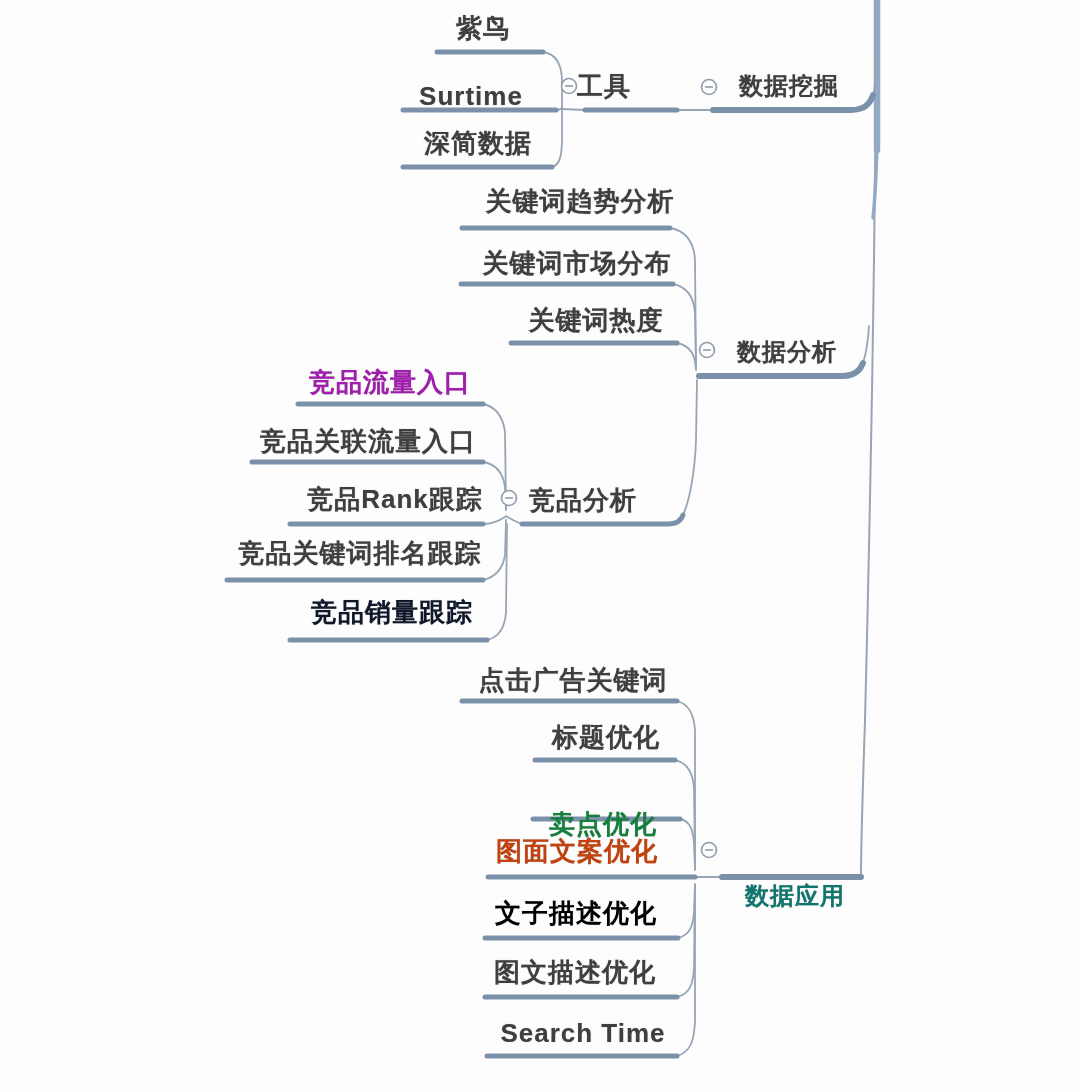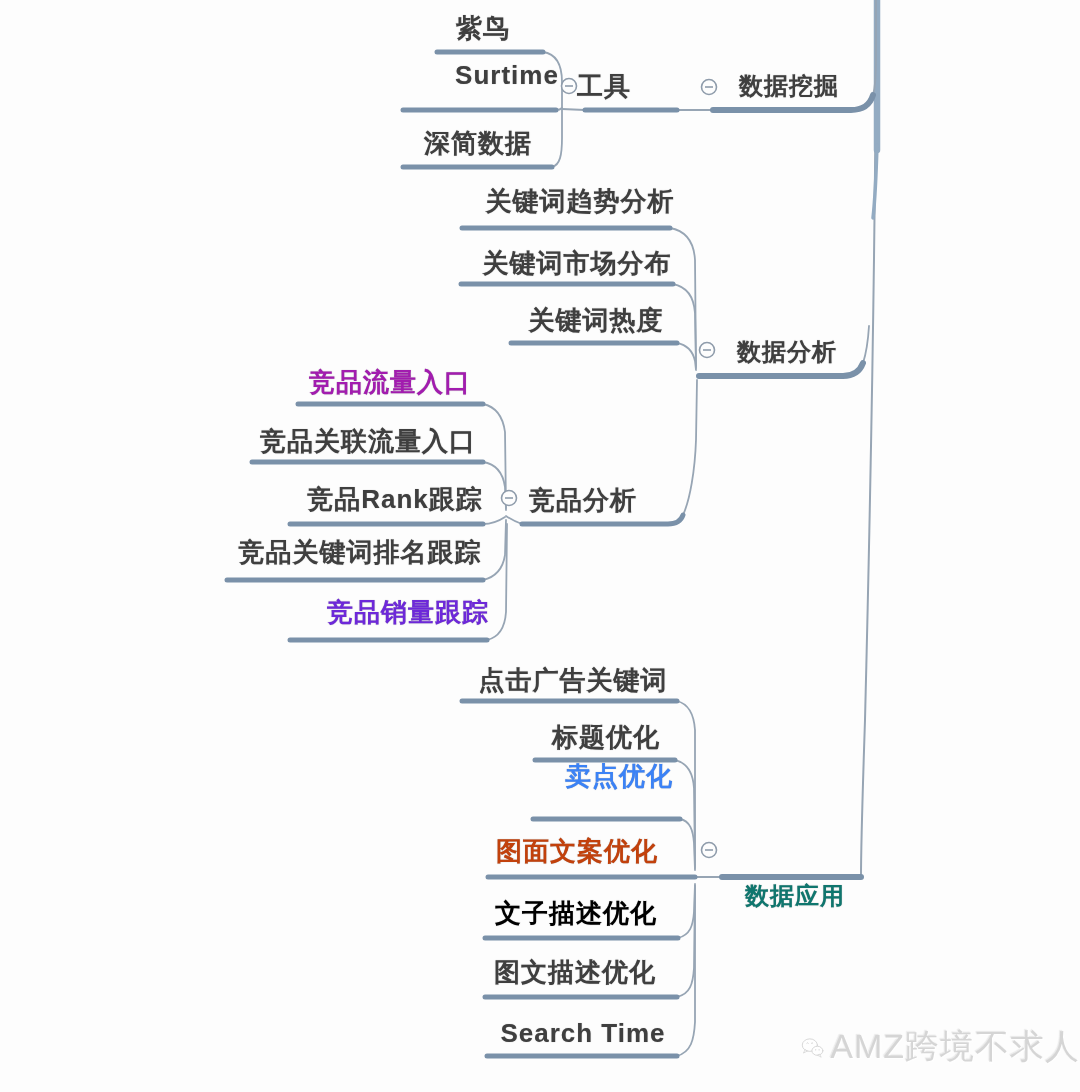--- a/index.html
+++ b/index.html
@@ -98,56 +98,37 @@
         <line x1="505" x2="513" y1="498" y2="498" stroke="#8f9cab" stroke-width="1.6"></line>
       </g>
       <g>
         <circle cx="709" cy="850" r="7.5" fill="#fdfdfd" stroke="#8f9cab" stroke-width="1.6"></circle>
         <line x1="705" x2="713" y1="850" y2="850" stroke="#8f9cab" stroke-width="1.6"></line>
       </g>
     </svg>
 
   <div id="labels">
       <div class="node-label" style="left: 483px; top: 28px; color: rgb(63, 63, 63);">紫鸟</div>
-      <div class="node-label" style="left: 471px; top: 75px; color: rgb(63, 63, 63); margin-left: 36px;">Surtime</div>
+      <div class="node-label" style="left: 471px; top: 96px; color: rgb(63, 63, 63);">Surtime</div>
       <div class="node-label" style="left: 478px; top: 143px; color: rgb(63, 63, 63);">深简数据</div>
       <div class="node-label" style="left: 604px; top: 86px; color: rgb(63, 63, 63);">工具</div>
       <div class="node-label main" style="left: 789px; top: 86px; color: rgb(63, 63, 63); font-family: Liberation Serif, serif;">数据挖掘</div>
       <div class="node-label" style="left: 580px; top: 201px; color: rgb(63, 63, 63);">关键词趋势分析</div>
       <div class="node-label" style="left: 577px; top: 263px; color: rgb(63, 63, 63);">关键词市场分布</div>
       <div class="node-label" style="left: 596px; top: 320px; color: rgb(63, 63, 63);">关键词热度</div>
       <div class="node-label main" style="left: 787px; top: 352px; color: rgb(63, 63, 63);">数据分析</div>
       <div class="node-label" style="left: 390px; top: 382px; color: #a21caf;">竞品流量入口</div>
       <div class="node-label" style="left: 368px; top: 441px; color: rgb(63, 63, 63);">竞品关联流量入口</div>
       <div class="node-label" style="left: 395px; top: 499px; color: rgb(63, 63, 63);">竞品Rank跟踪</div>
       <div class="node-label" style="left: 583px; top: 500px; color: rgb(63, 63, 63);">竞品分析</div>
-      <div class="node-label" style="left: 360px; top: 553px; color: rgb(63, 63, 63); font-family: Liberation Serif, serif;">竞品关键词排名跟踪</div>
-      <div class="node-label" style="left: 408px; top: 612px; color: #6d28d9;">竞品销量跟踪</div>
+      <div class="node-label" style="left: 360px; top: 553px; color: rgb(63, 63, 63);">竞品关键词排名跟踪</div>
+      <div class="node-label" style="left: 392px; top: 612px; color: #0f172a;">竞品销量跟踪</div>
       <div class="node-label" style="left: 573px; top: 680px; color: rgb(63, 63, 63);">点击广告关键词</div>
       <div class="node-label" style="left: 606px; top: 737px; color: rgb(63, 63, 63);">标题优化</div>
-      <div class="node-label" style="left: 603px; top: 776px; color: #3b82f6; margin-left: 16px;">卖点优化</div>
+      <div class="node-label" style="left: 603px; top: 824px; color: #15803d;">卖点优化</div>
       <div class="node-label" style="left: 577px; top: 851px; color: #c2410c;">图面文案优化</div>
       <div class="node-label main" style="left: 795px; top: 896px; color: #0f766e;">数据应用</div>
       <div class="node-label" style="left: 576px; top: 913px; color: #000000;">文子描述优化</div>
       <div class="node-label" style="left: 575px; top: 972px; color: rgb(63, 63, 63);">图文描述优化</div>
       <div class="node-label" style="left: 583px; top: 1033px; color: rgb(63, 63, 63);">Search Time</div>
     </div>
 
-  <div class="watermark">
-    <svg width="64" height="58" viewBox="0 0 64 58">
-      <g fill="#ffffff" stroke="#cccccc" stroke-width="2.4" stroke-linecap="round">
-        <ellipse cx="26" cy="24" rx="20" ry="16.5"></ellipse>
-        <path d="M13,37 L9,45 L19,40 Z" stroke-width="2"></path>
-        <ellipse cx="46" cy="39" rx="14.5" ry="12"></ellipse>
-        <path d="M52,49 L56,56 L47,51 Z" stroke-width="2"></path>
-      </g>
-      <g stroke="#c4c4c4" stroke-width="2.2" fill="none" stroke-linecap="round">
-        <path d="M18,19 q2,-3 4,0"></path>
-        <path d="M30,19 q2,-3 4,0"></path>
-      </g>
-      <g fill="#c4c4c4">
-        <circle cx="41.5" cy="36.5" r="1.7"></circle>
-        <circle cx="50.5" cy="36.5" r="1.7"></circle>
-      </g>
-    </svg>
-    <span class="watermark-text" style="color: rgb(207, 207, 207);">AMZ跨境不求人</span>
-  </div>
 </div>
 
 </body></html>

